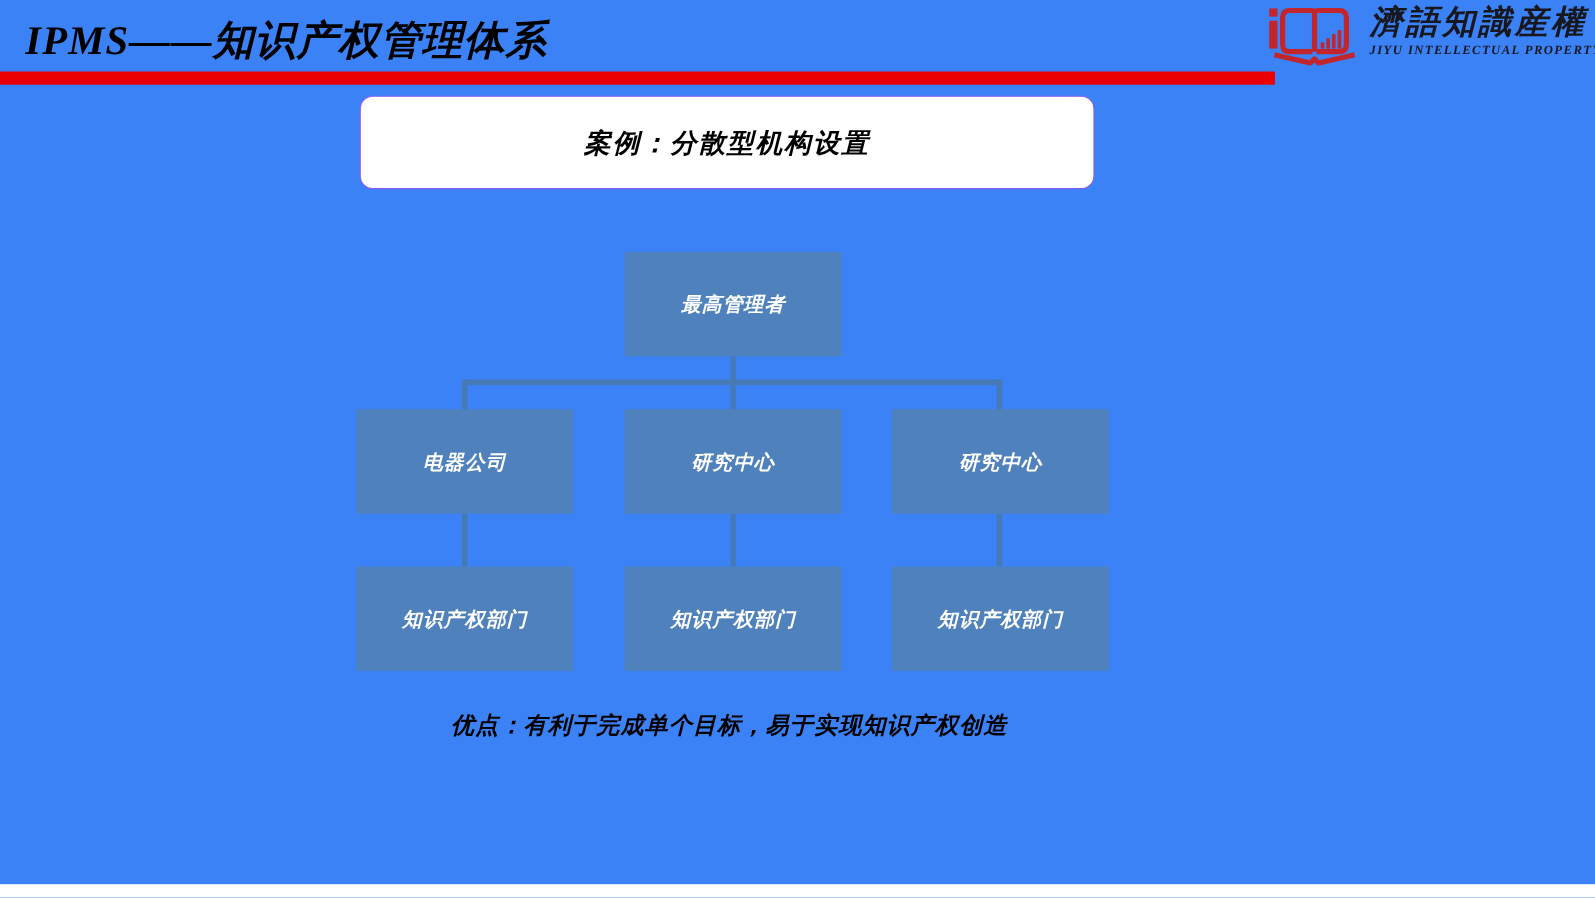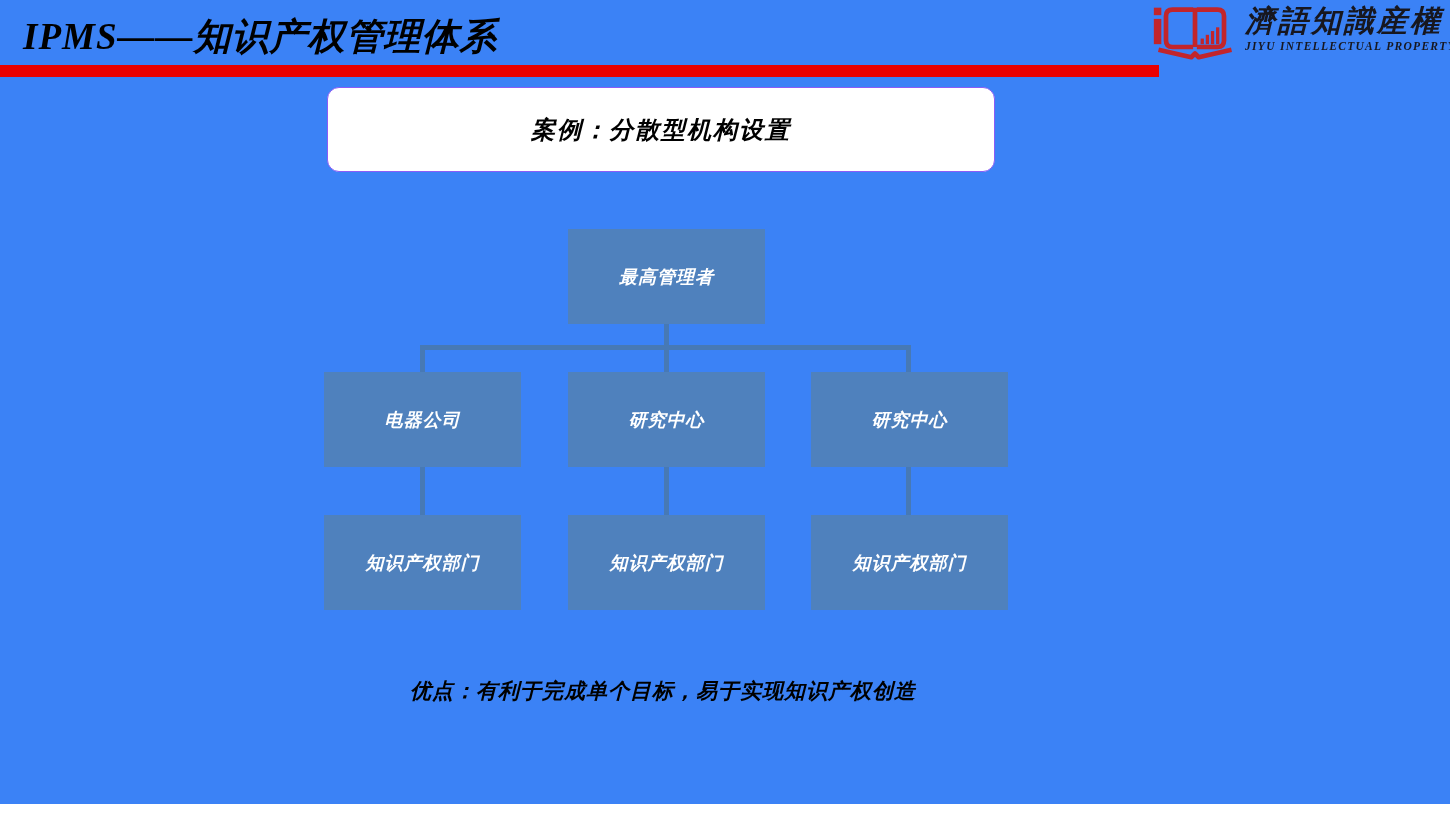--- a/index.html
+++ b/index.html
@@ -63,21 +63,21 @@
   .c-hbar   { left:420px; top:345px; width:491px; height:5px; }
   .c-drop-l { left:420px; top:345px; width:5px;  height:27px; }
   .c-drop-c { left:664px; top:345px; width:5px;  height:27px; }
   .c-drop-r { left:906px; top:345px; width:5px;  height:27px; }
   .c-mid-l  { left:420px; top:467px; width:5px;  height:48px; }
   .c-mid-c  { left:664px; top:467px; width:5px;  height:48px; }
   .c-mid-r  { left:906px; top:467px; width:5px;  height:48px; }
 
   
   .notes {
-    position:absolute; left:410px; top:676px;
+    position:absolute; left:410px; top:644px;
     font-size:21px; font-weight:bold; color:#000000; line-height:30px;
     letter-spacing:1px; white-space:nowrap;
   }
 </style>
 </head>
 <body>
 
 <div class="slide">
 
   <div class="page-title">IPMS——知识产权管理体系</div>

